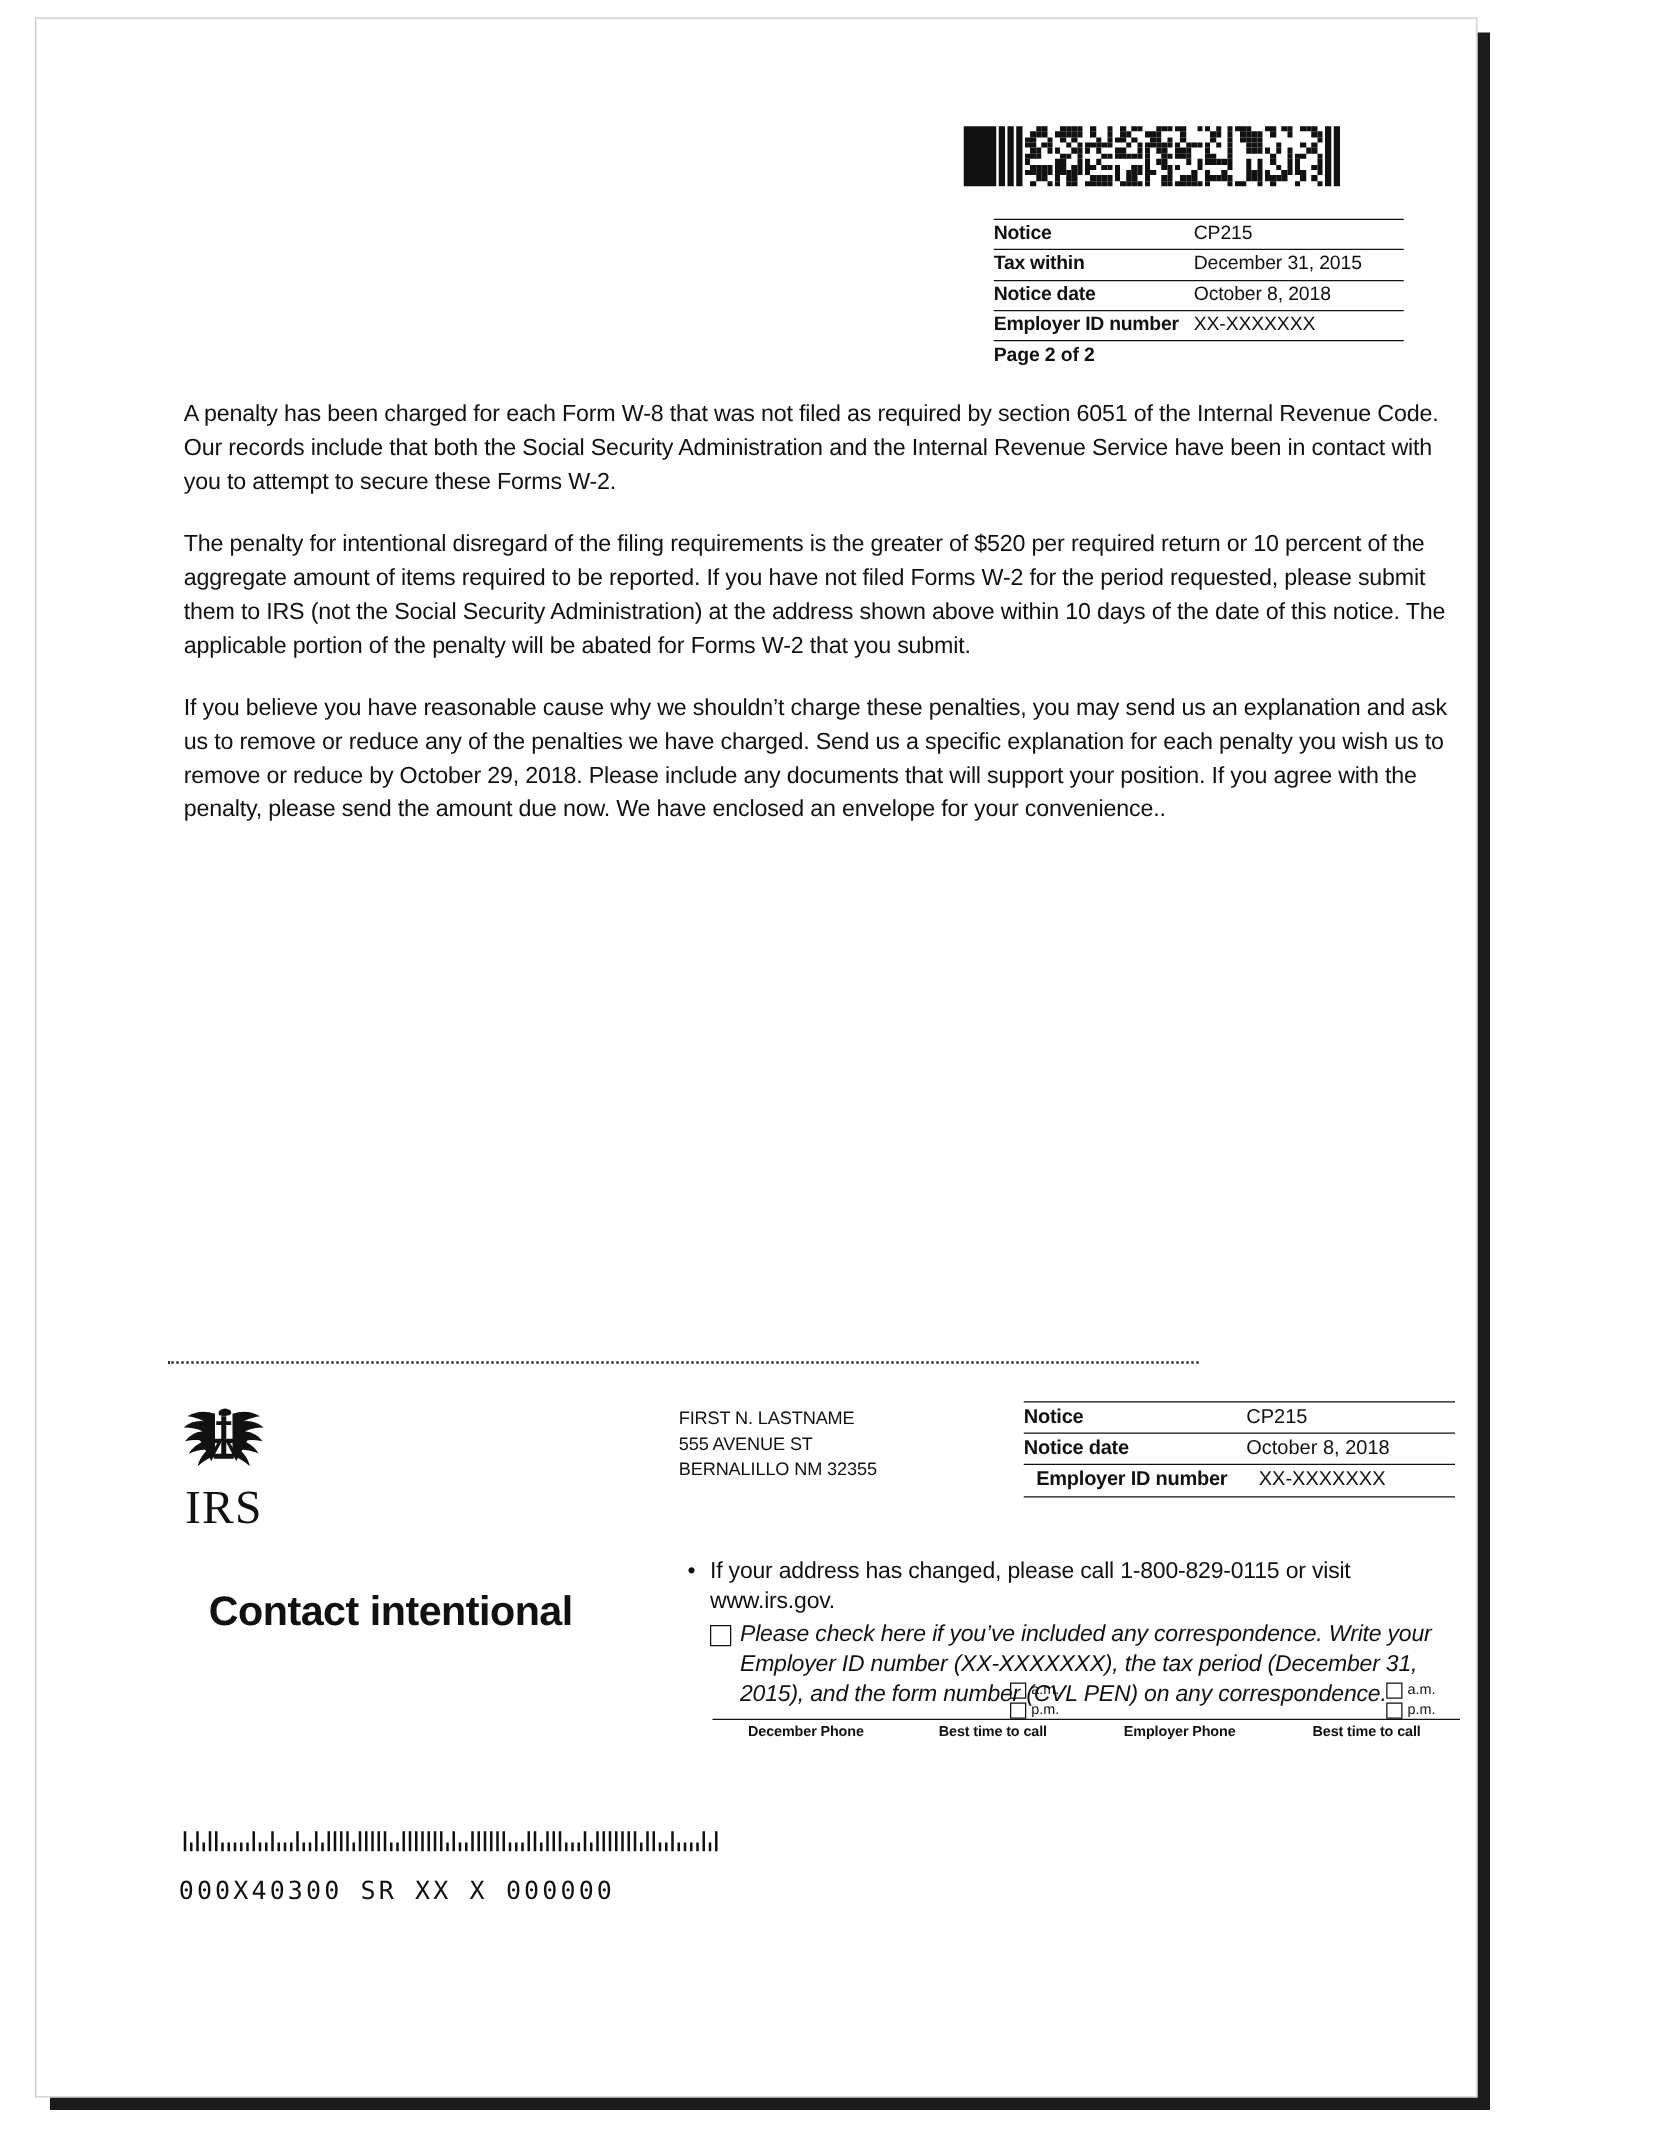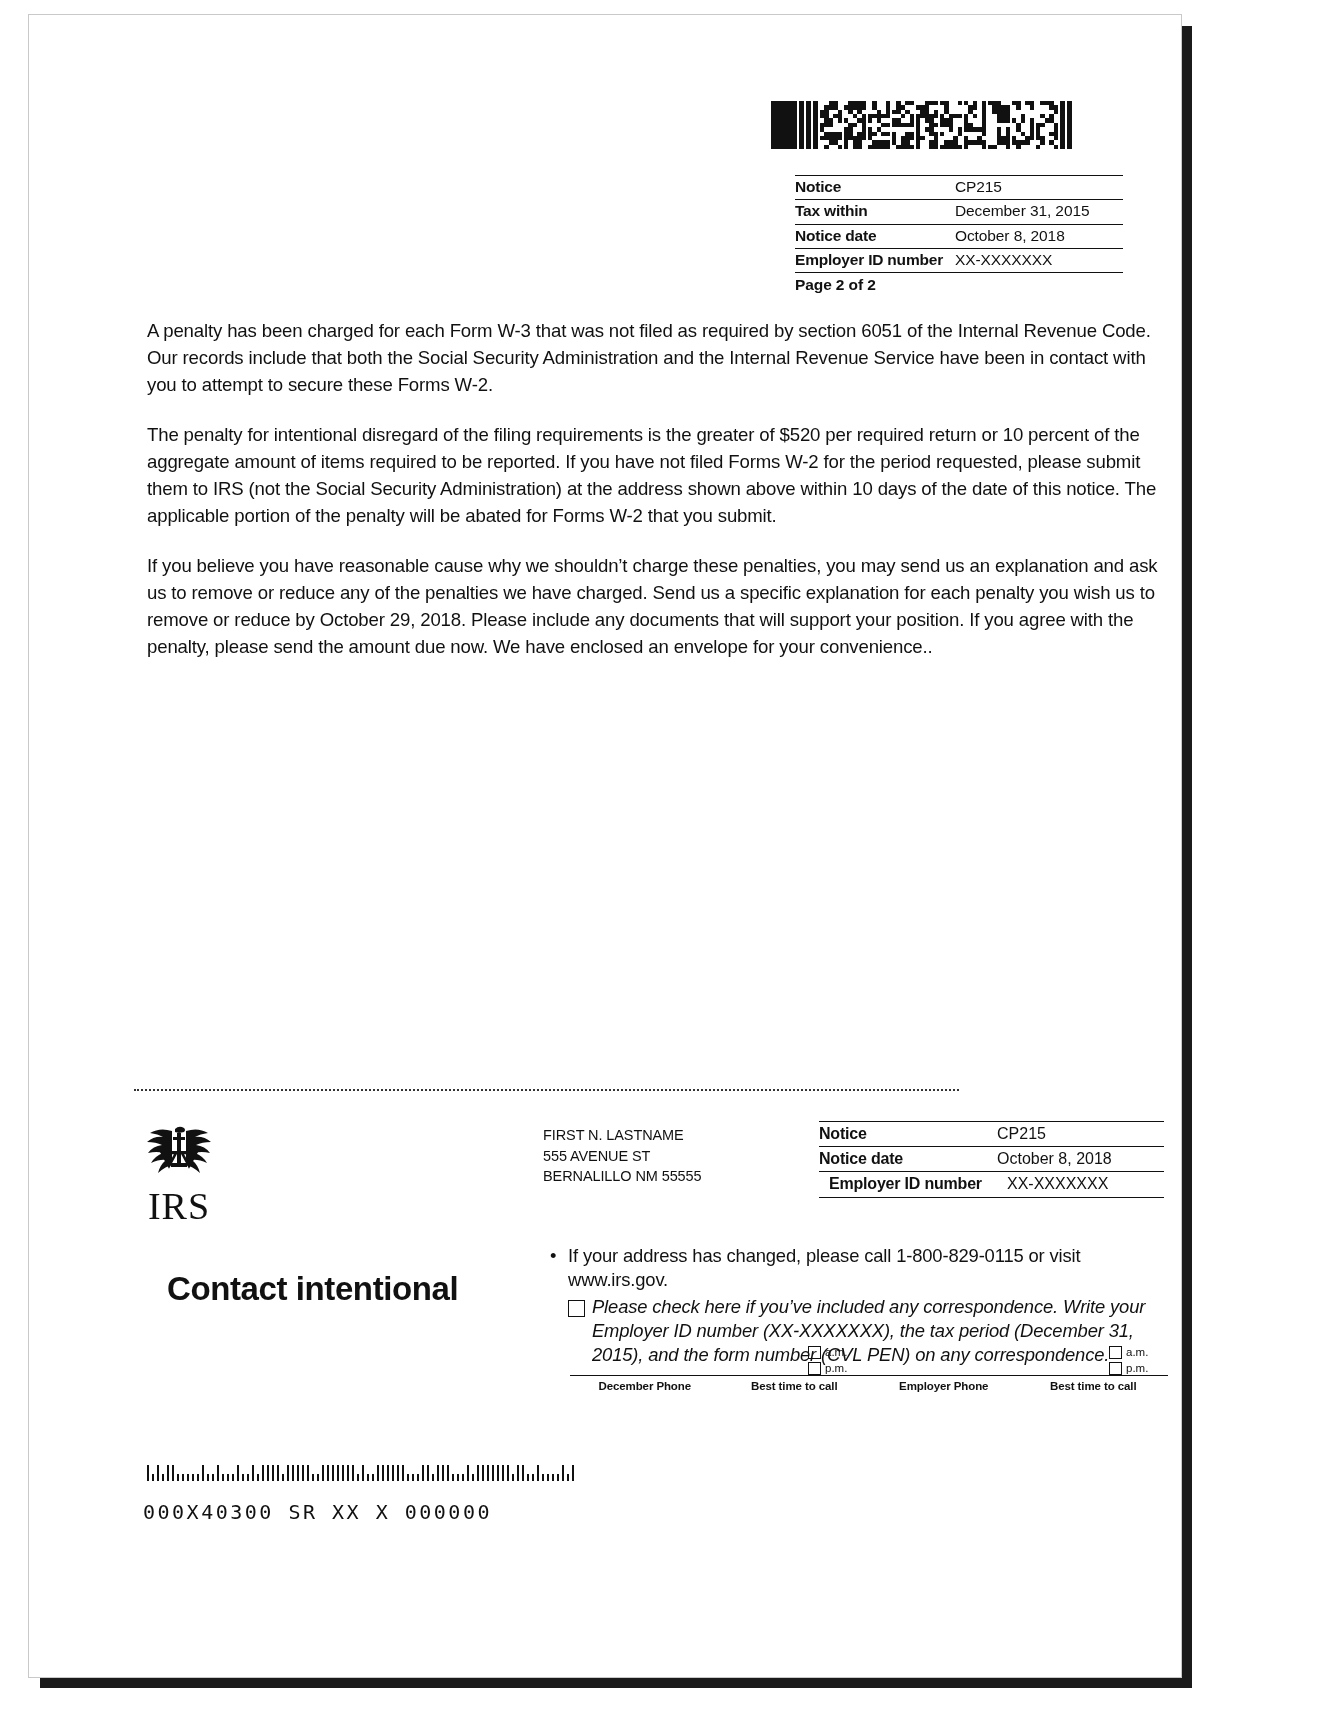--- a/index.html
+++ b/index.html
@@ -684,21 +684,21 @@
           <span class="nvalue">October 8, 2018</span>
         </div>
         <div class="nrow last">
           <span class="nlabel">Employer ID number</span>
           <span class="nvalue">XX-XXXXXXX</span>
         </div>
         <div class="pagerow">Page  2 of 2</div>
       </div>
 
       <div class="body-copy">
-        <p>A penalty has been charged for each Form W-3 that was not filed as required by section 6051 of the Internal Revenue Code.  Our records include that both the Social Security Administration and the Internal Revenue Service have been in contact with you to attempt to secure these Forms W-2.</p>
+        <p>A penalty has been charged for each Form W-8 that was not filed as required by section 6051 of the Internal Revenue Code.  Our records include that both the Social Security Administration and the Internal Revenue Service have been in contact with you to attempt to secure these Forms W-2.</p>
         <p>The penalty for intentional disregard of the filing requirements is the greater of $520 per required return or 10 percent of the aggregate amount of items required to be reported.  If you have not filed Forms W-2 for the period requested, please submit them to IRS (not the Social Security Administration) at the address shown above within 10 days of the date of this notice.  The applicable portion of the penalty will be abated for Forms W-2 that you submit.</p>
         <p>If you believe you have reasonable cause why we shouldn’t charge these penalties, you may send us an explanation and ask us to remove or reduce any of the penalties we have charged.  Send us a specific explanation for each penalty you wish us to remove or reduce by October 29, 2018.   Please include any documents that will support your position. If you agree with the penalty, please send the amount due now.  We have enclosed an envelope for your convenience..</p>
       </div>
 
       <div class="tear"></div>
 
       <div class="irs-logo">
         <div class="eagle">
           <svg viewBox="0 0 74 62" width="74" height="62" aria-hidden="true">
             <g fill="#111">
@@ -718,21 +718,21 @@
               <path d="M44 8 Q56 4 66 10 Q58 11 53 14 Q62 13 69 19 Q60 19 54 22 Q63 23 68 30 Q59 28 53 30 Q61 33 65 40 Q56 36 50 37 Q56 42 58 50 Q50 43 44 42 Z"></path>
             </g>
           </svg>
         </div>
         <div class="wordmark">IRS</div>
       </div>
 
       <div class="addressee">
         <div>FIRST N. LASTNAME</div>
         <div>555 AVENUE ST</div>
-        <div>BERNALILLO NM 55555</div>
+        <div>BERNALILLO NM 32355</div>
       </div>
 
       <div class="notice-table2">
         <div class="nrow">
           <span class="nlabel">Notice</span>
           <span class="nvalue">CP215</span>
         </div>
         <div class="nrow">
           <span class="nlabel">Notice date</span>
           <span class="nvalue">October 8, 2018</span>

